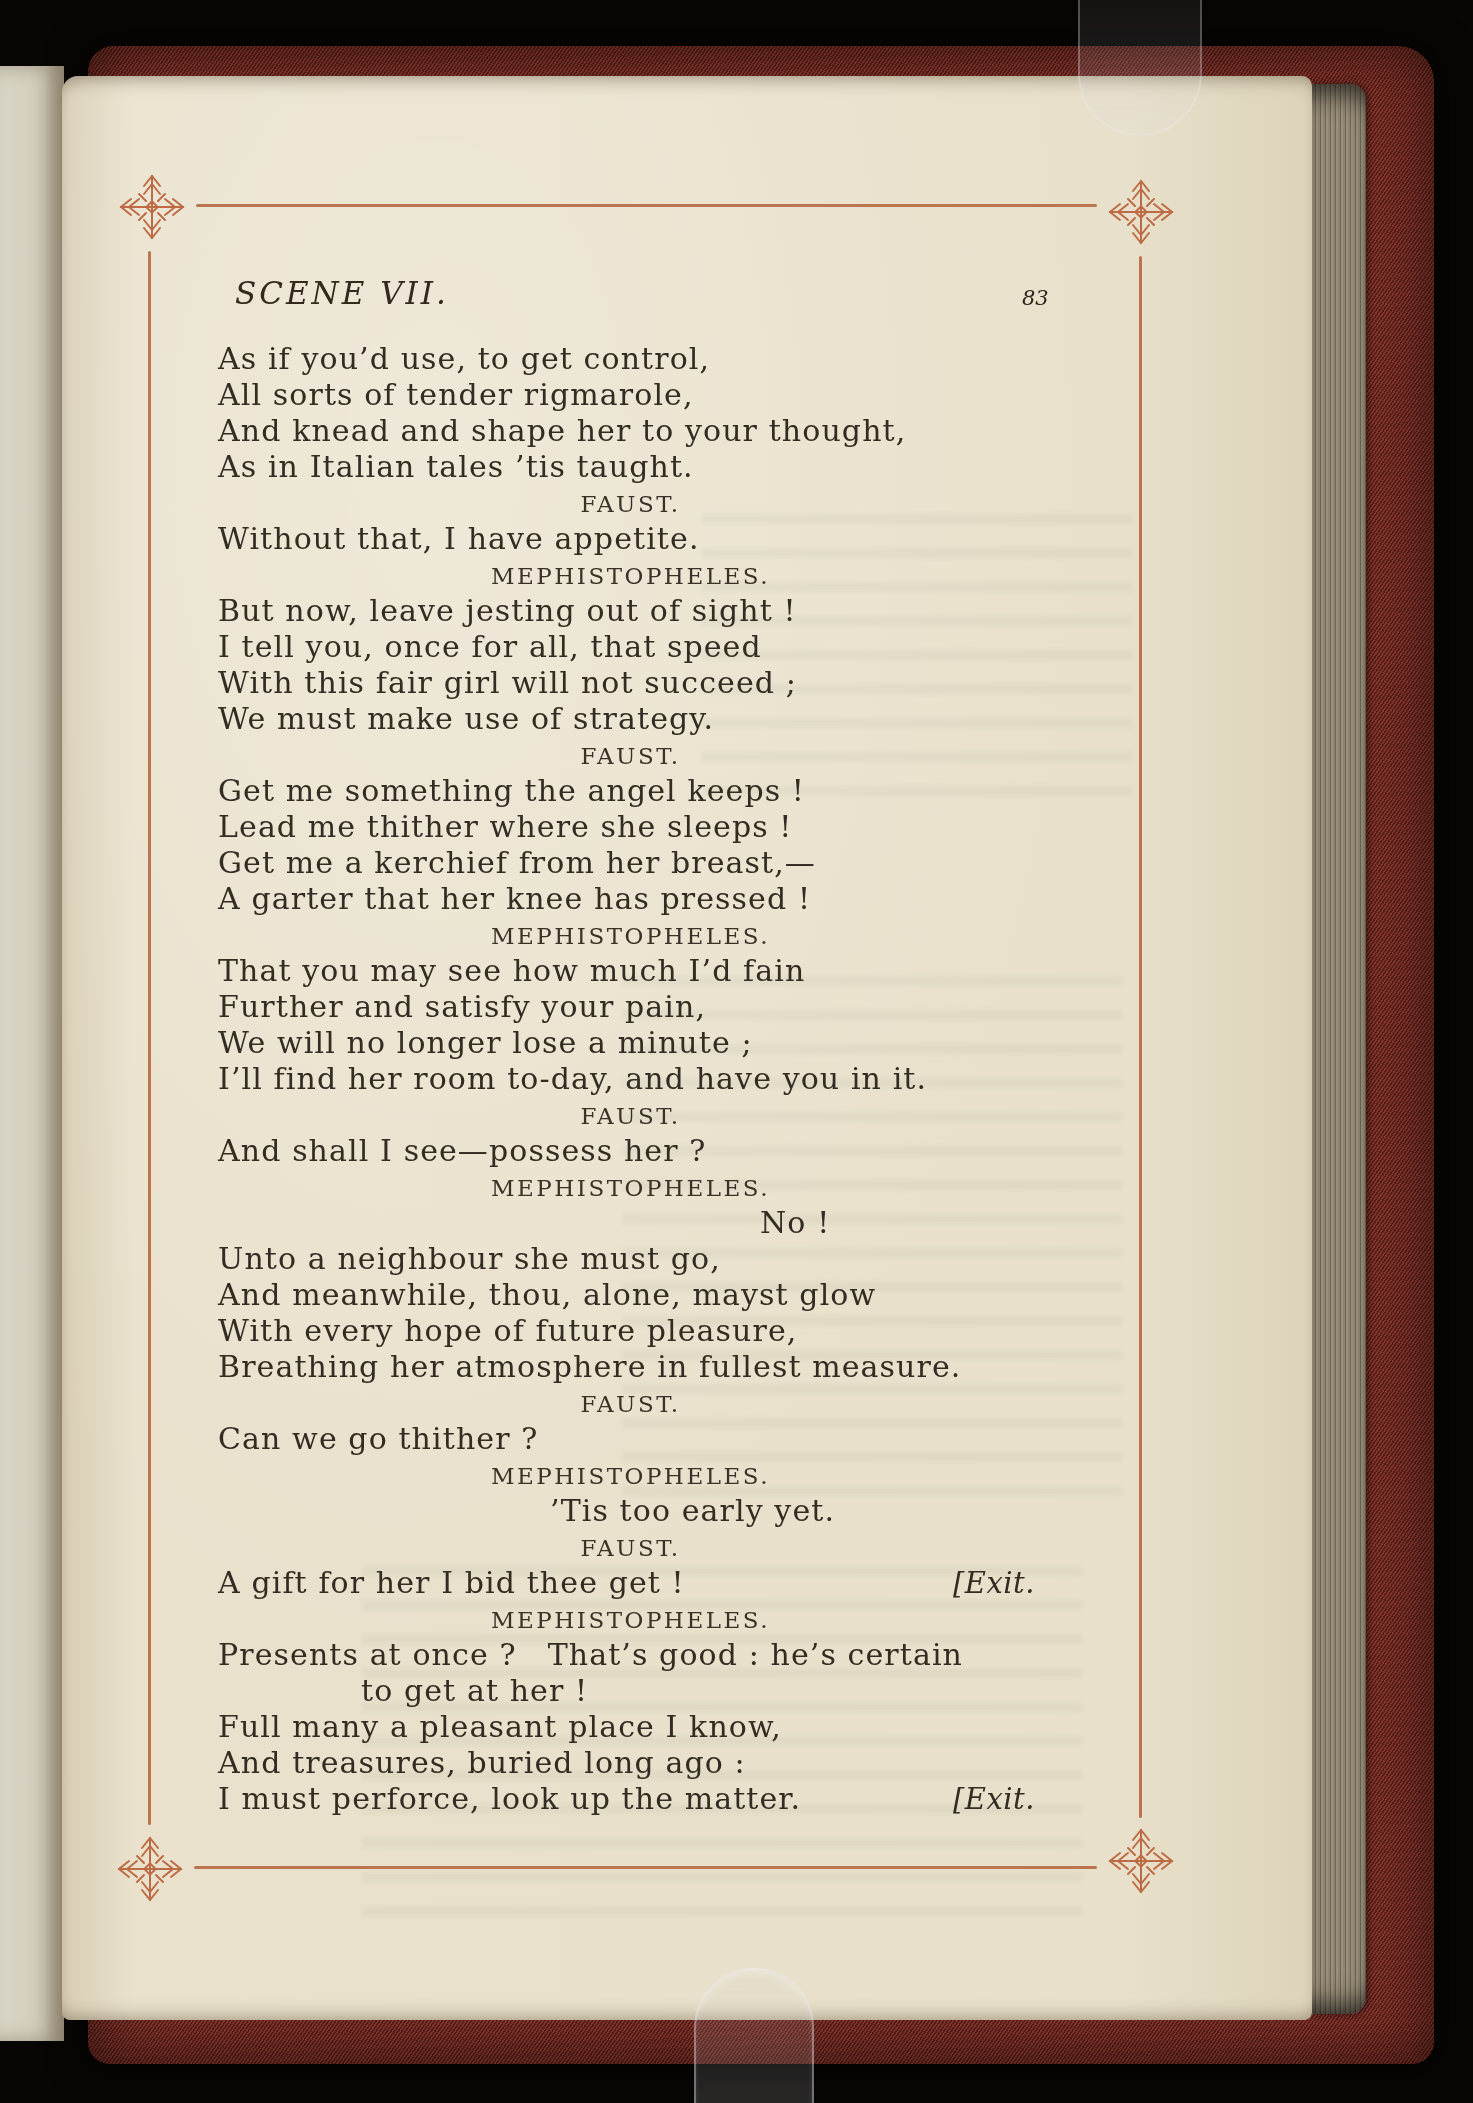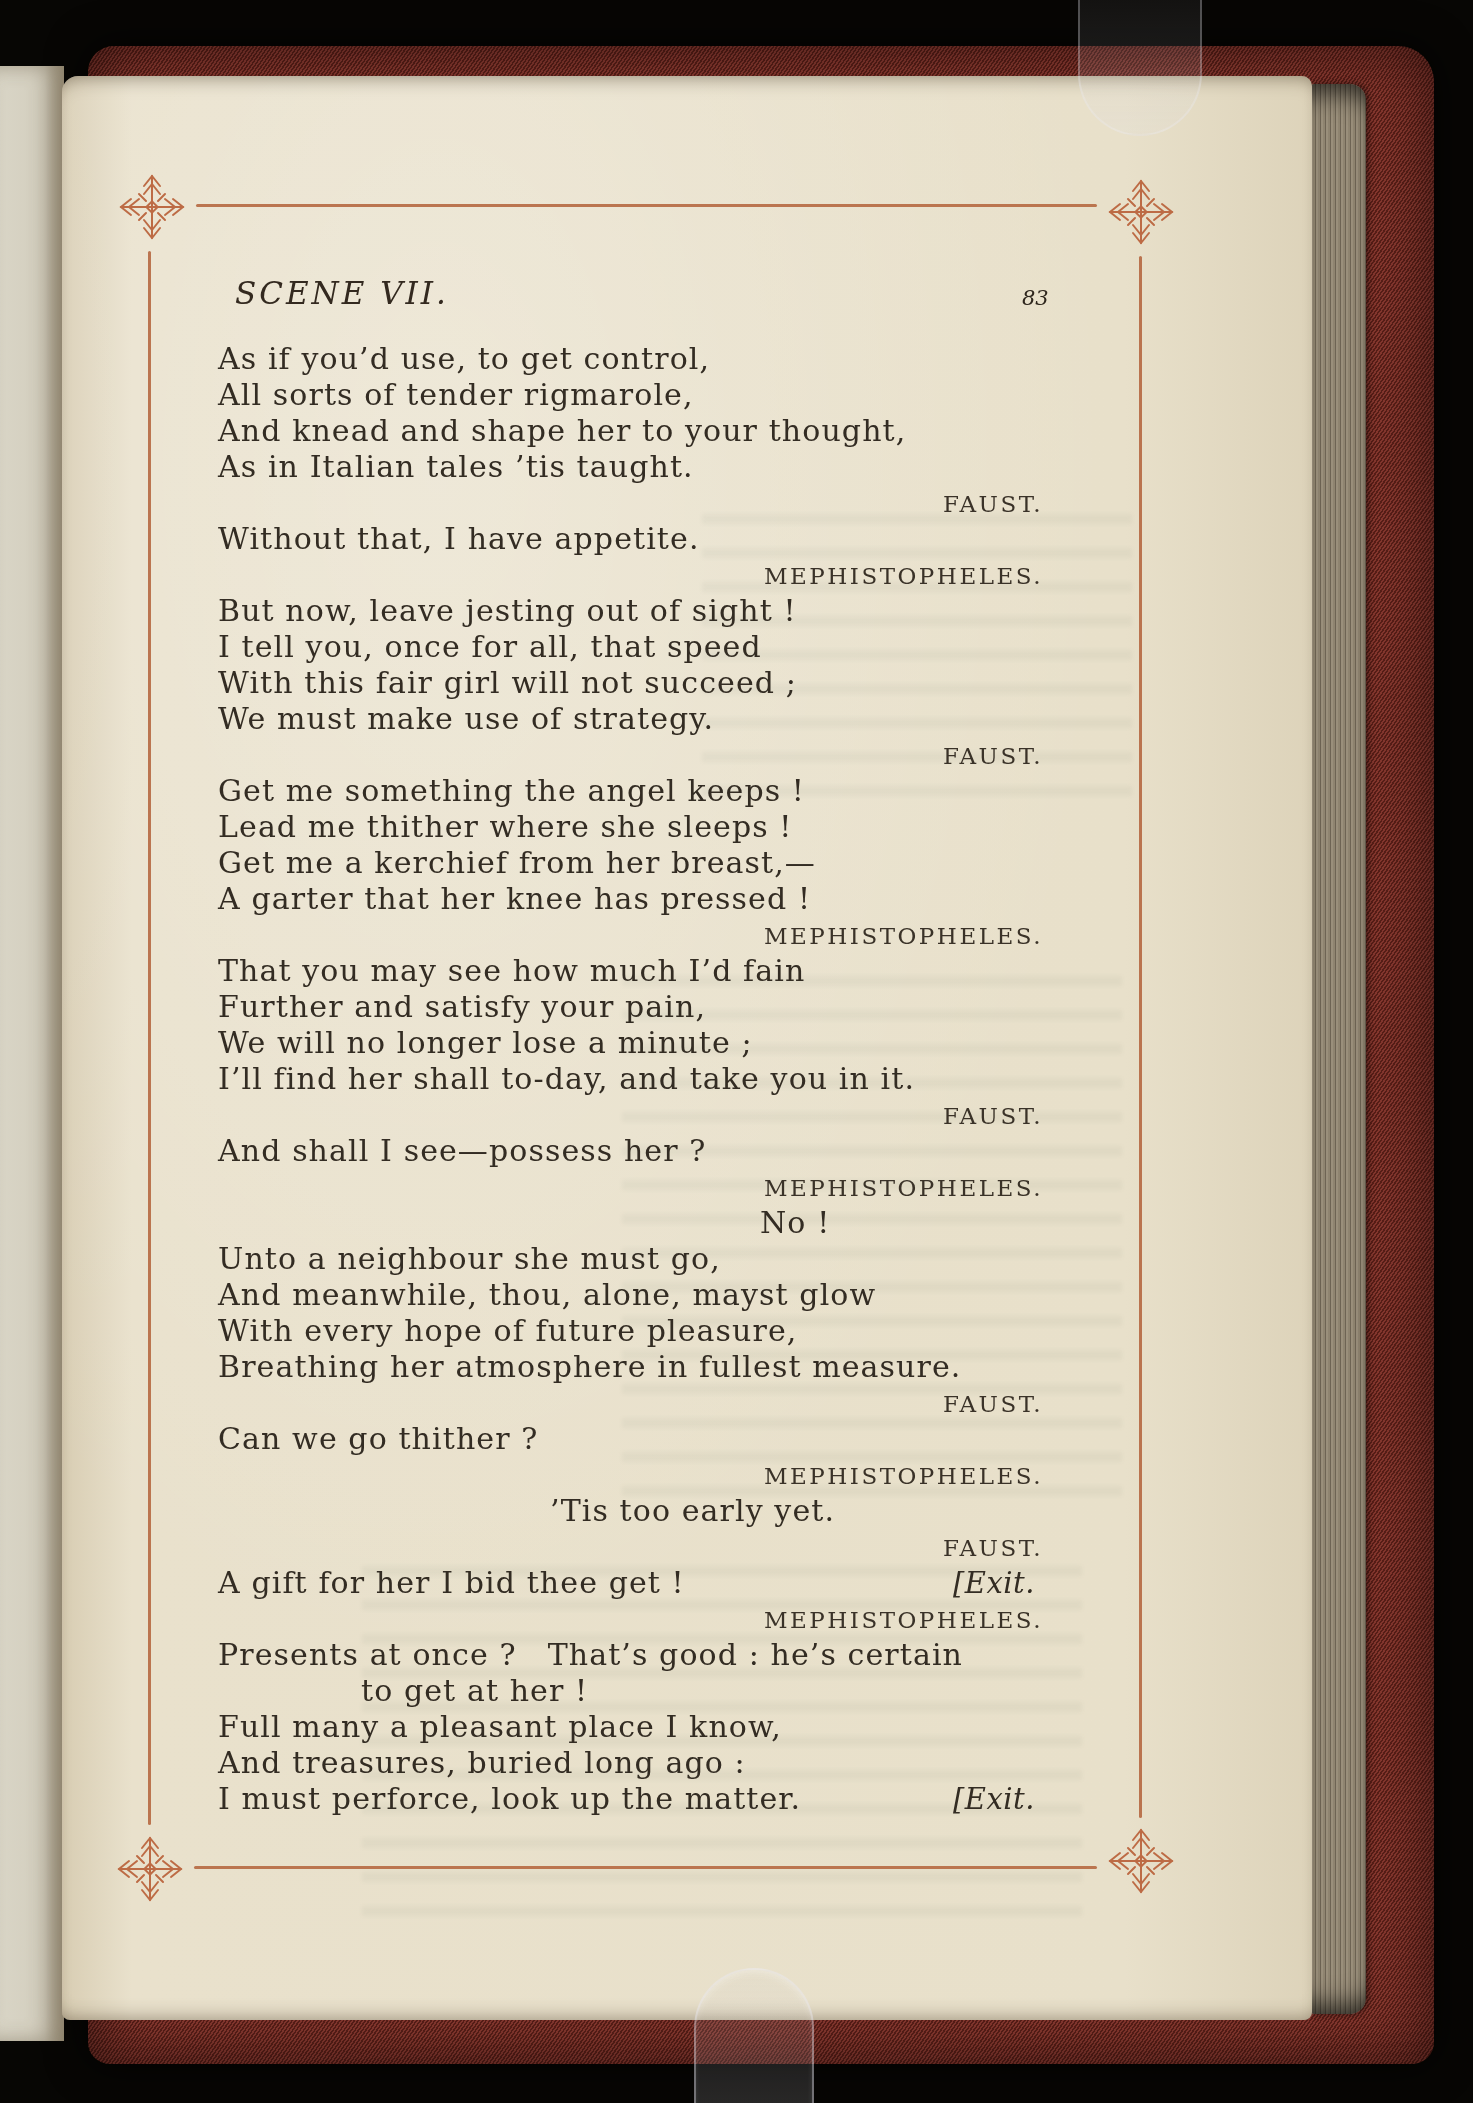--- a/index.html
+++ b/index.html
@@ -56,21 +56,21 @@
   .fleuron svg{width:100%;height:100%;}
 
   
   .scene-head{position:absolute;left:235px;top:275px;width:825px;text-align:left;
         font-style:italic;font-size:31px;letter-spacing:3px;color:#33291f;}
   .folio{position:absolute;left:1022px;top:286px;font-style:italic;font-size:21px;color:#2e261d;}
 
   .dialogue{position:absolute;left:218px;top:341px;width:825px;color:#332c23;}
   .dialogue .line{height:36px;line-height:36px;font-size:30px;letter-spacing:1.1px;white-space:pre;}
   .dialogue .speaker{height:36px;line-height:38px;font-size:23px;letter-spacing:2.5px;
-        text-align:right;color:#3a3228;}
+        text-align:center;color:#3a3228;}
   .indent-1{padding-left:143px;}
   .indent-2{padding-left:332px;}
   .indent-3{padding-left:542px;}
   .stage{float:right;font-style:italic;letter-spacing:.5px;margin-right:8px;font-size:29px;text-align:right;}
 
   
   .clamp{position:absolute;background:linear-gradient(rgba(185,185,195,.07),rgba(225,225,235,.16));}
   .clamp-top{left:1078px;top:-8px;width:120px;height:142px;border-radius:0 0 62px 62px;
         border:2px solid rgba(235,235,245,.28);border-top:none;}
   .clamp-bottom{left:694px;top:1968px;width:116px;height:140px;border-radius:60px 60px 0 0;
@@ -166,21 +166,21 @@
       <div class="line">We must make use of strategy.</div>
       <div class="speaker">FAUST.</div>
       <div class="line">Get me something the angel keeps !</div>
       <div class="line">Lead me thither where she sleeps !</div>
       <div class="line">Get me a kerchief from her breast,—</div>
       <div class="line">A garter that her knee has pressed !</div>
       <div class="speaker">MEPHISTOPHELES.</div>
       <div class="line">That you may see how much I’d fain</div>
       <div class="line">Further and satisfy your pain,</div>
       <div class="line">We will no longer lose a minute ;</div>
-      <div class="line">I’ll find her shall to-day, and take you in it.</div>
+      <div class="line">I’ll find her room to-day, and have you in it.</div>
       <div class="speaker">FAUST.</div>
       <div class="line">And shall I see—possess her ?</div>
       <div class="speaker">MEPHISTOPHELES.</div>
       <div class="line indent-3">No !</div>
       <div class="line">Unto a neighbour she must go,</div>
       <div class="line">And meanwhile, thou, alone, mayst glow</div>
       <div class="line">With every hope of future pleasure,</div>
       <div class="line">Breathing her atmosphere in fullest measure.</div>
       <div class="speaker">FAUST.</div>
       <div class="line">Can we go thither ?</div>

